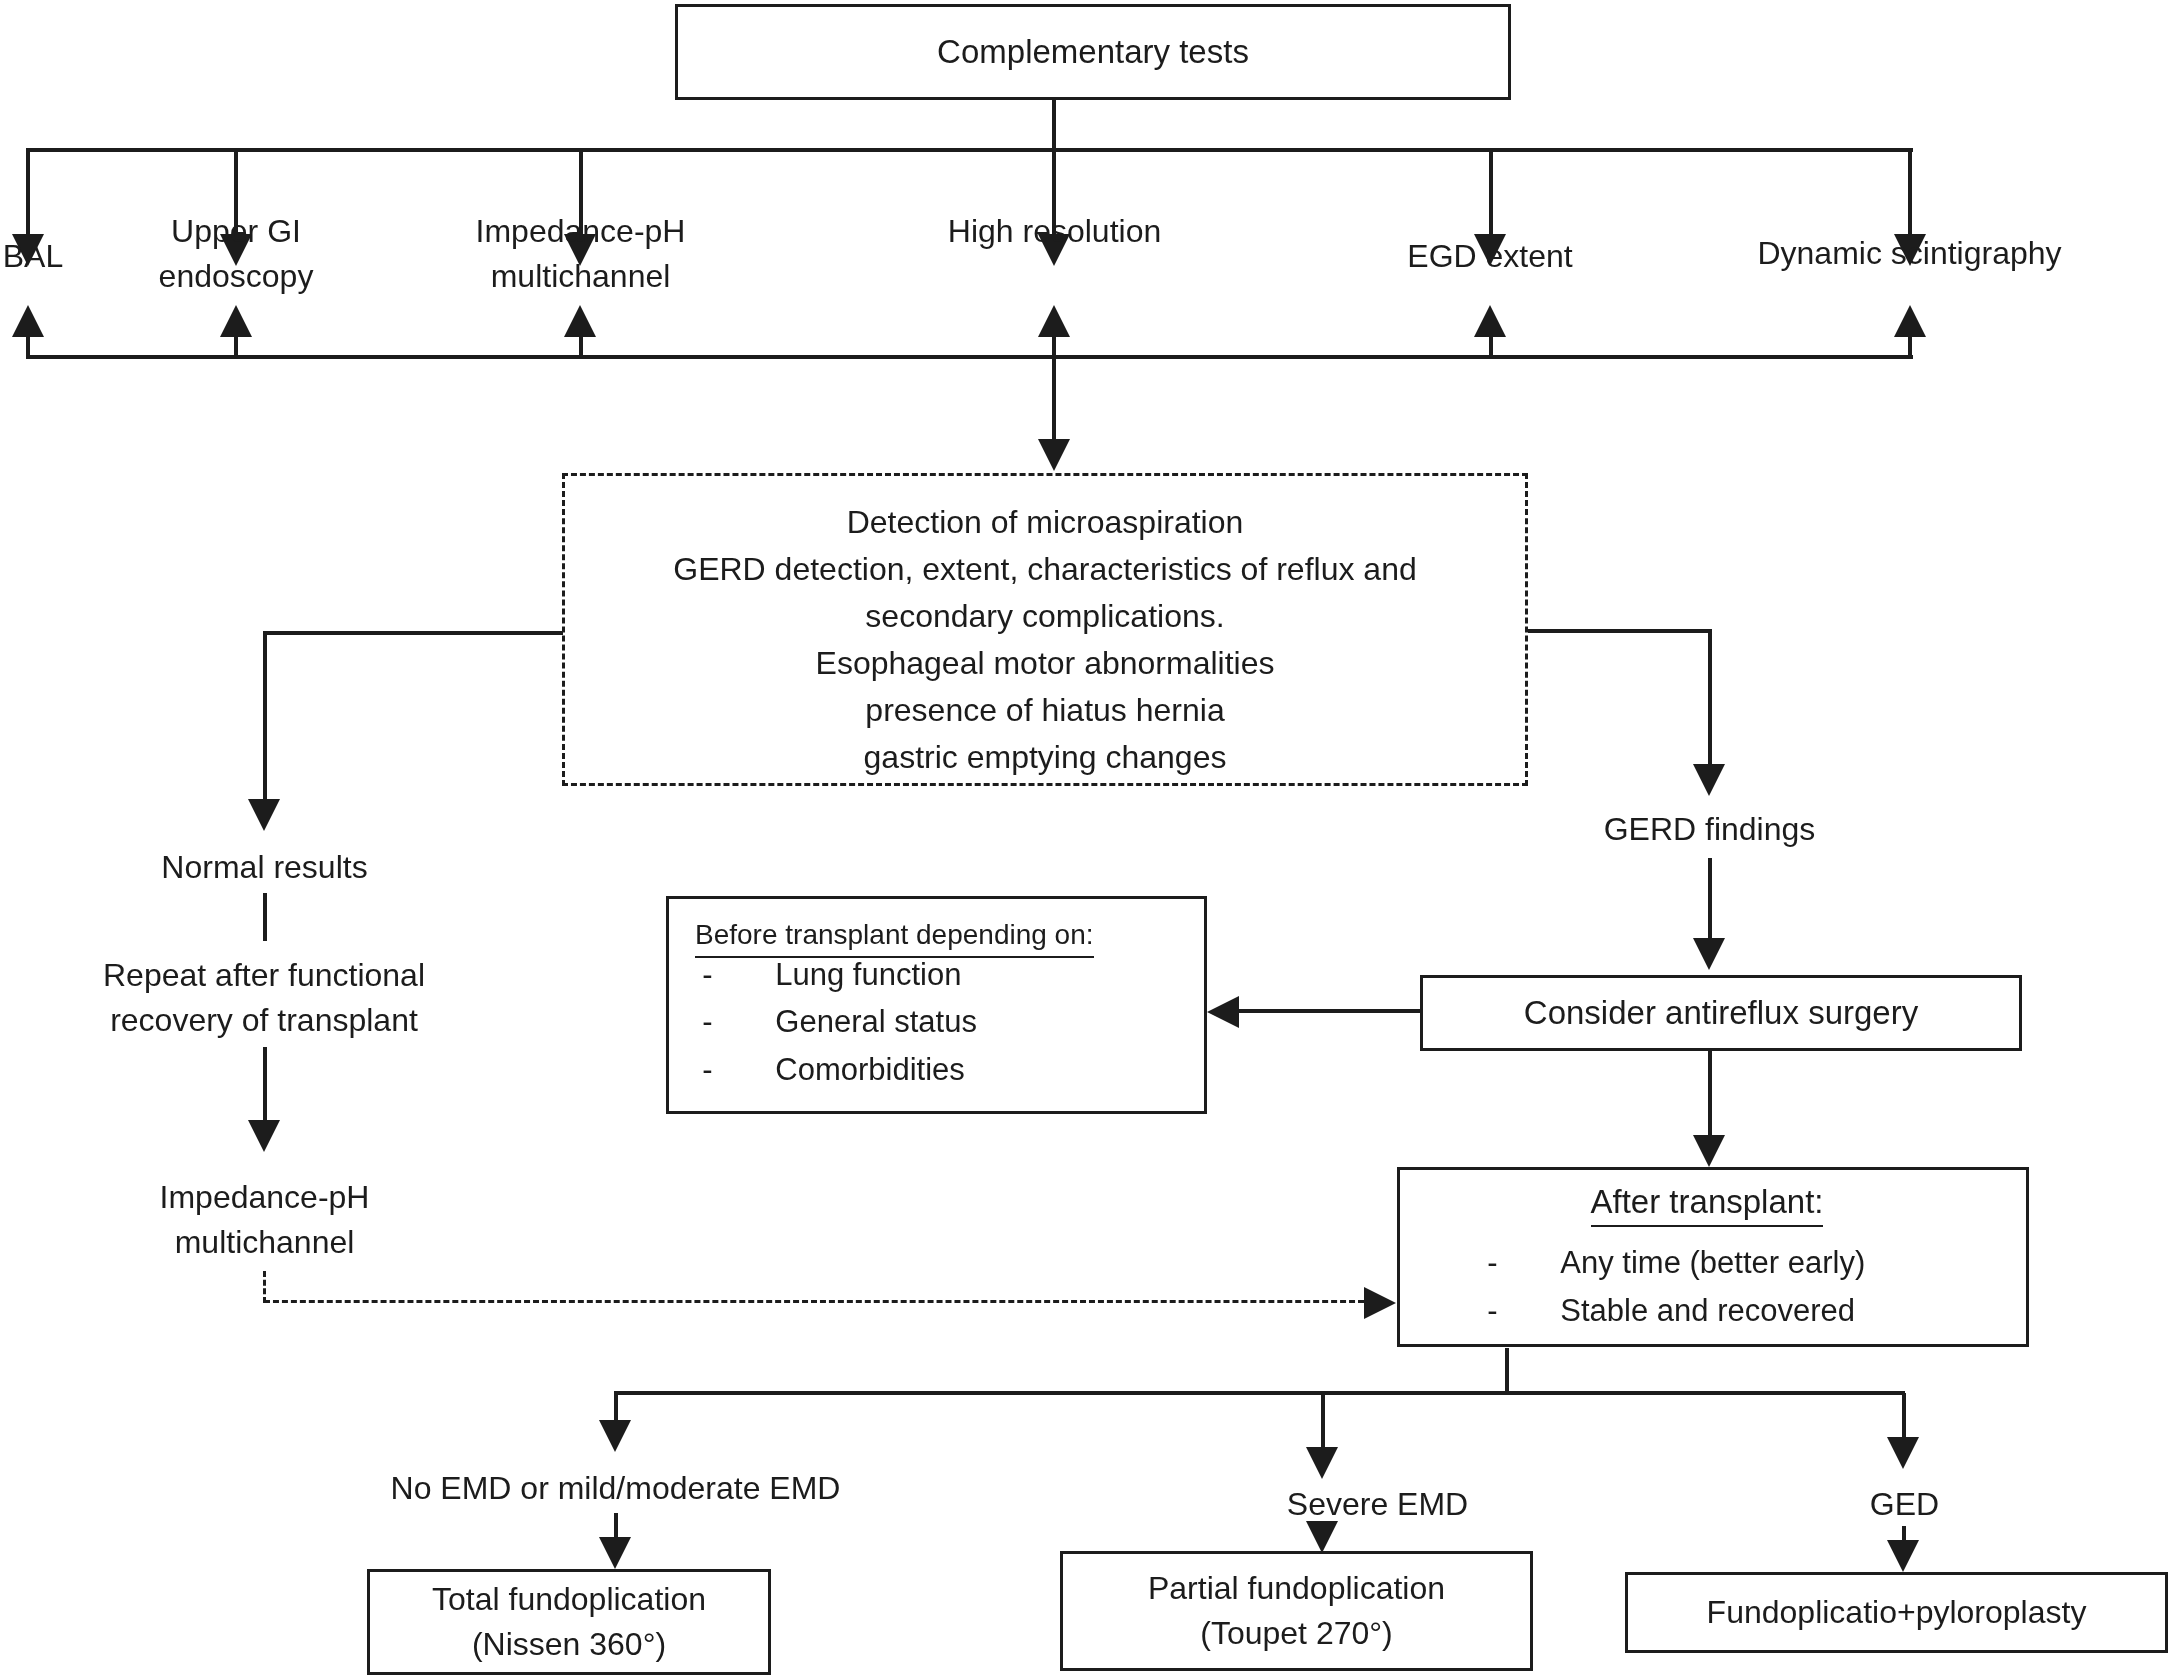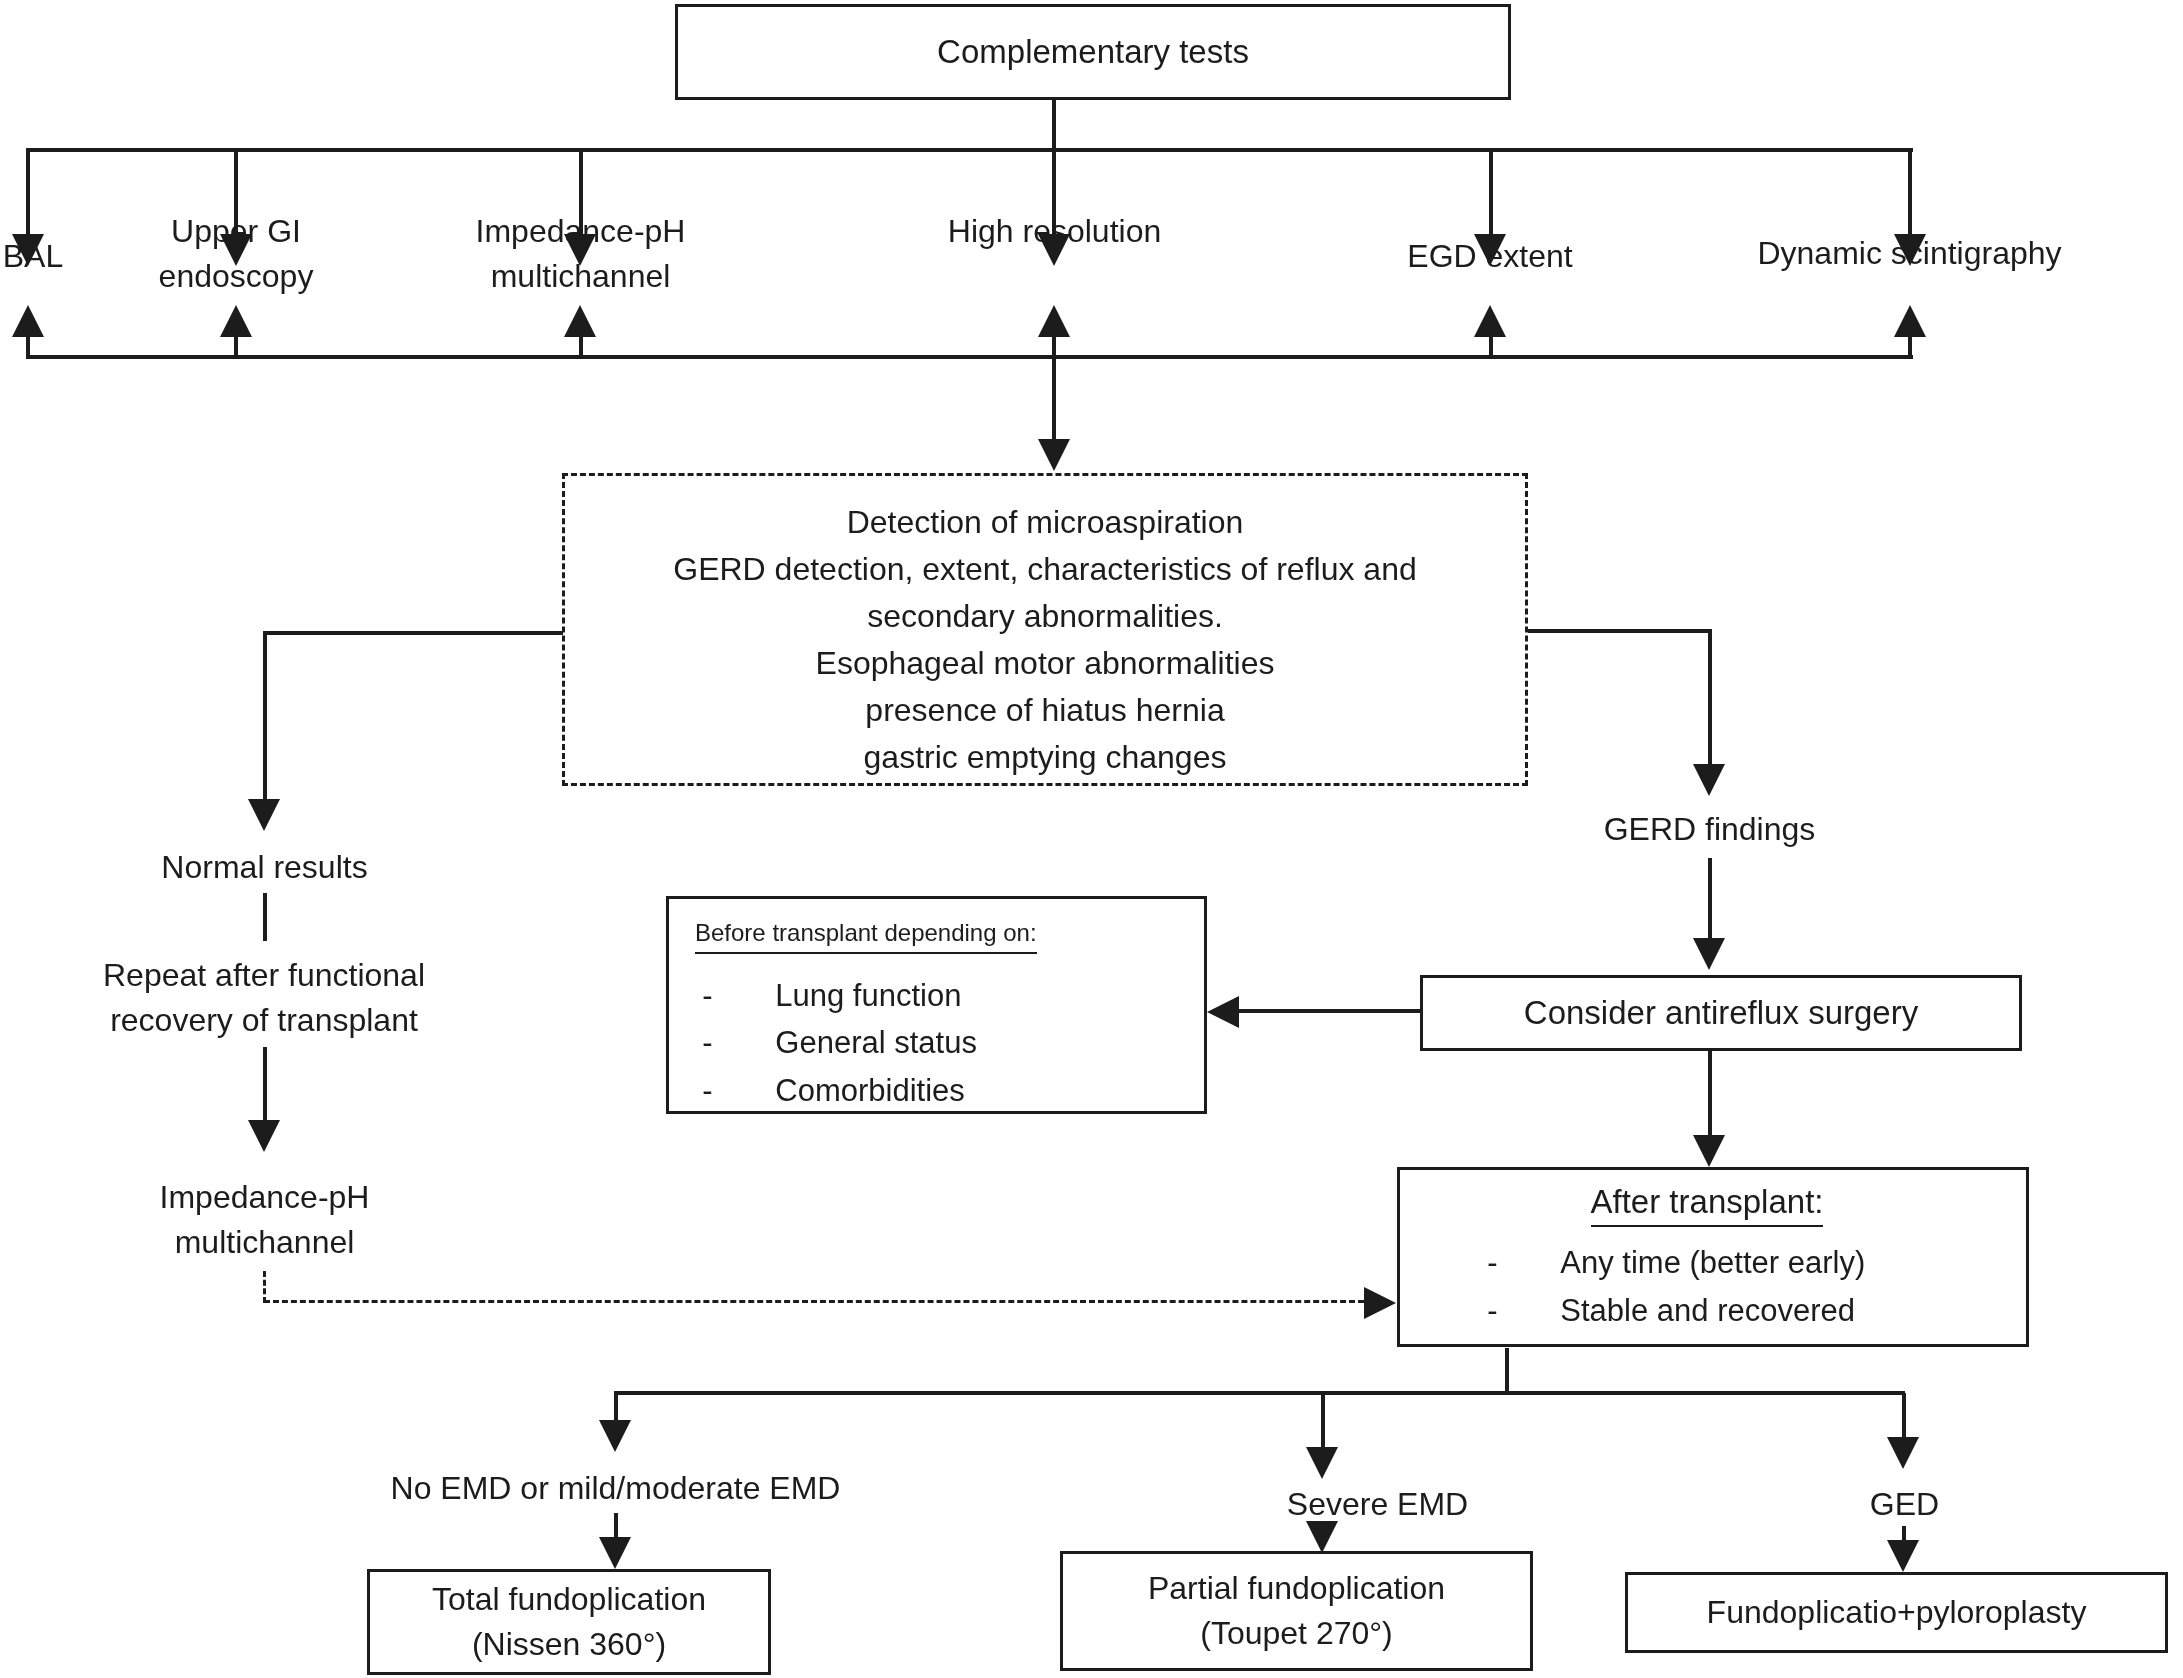--- a/index.html
+++ b/index.html
@@ -112,21 +112,21 @@
 
 <div class="hline" style="left:25.5px;top:355px;width:1887px;"></div>
 
 <div class="vline" style="left:1052px;top:357px;height:83px;"></div>
 <div class="ah-down" style="left:1038px;top:439px;"></div>
 
 <div class="dashedbox" style="left:562px;top:473px;width:966px;height:313px;">
   <div class="detect-lines" style="padding-top:23px;">
     <div>Detection of microaspiration</div>
     <div>GERD detection, extent, characteristics of reflux and</div>
-    <div>secondary abnormalities.</div>
+    <div>secondary complications.</div>
     <div>Esophageal motor abnormalities</div>
     <div>presence of hiatus hernia</div>
     <div>gastric emptying changes</div>
   </div>
 </div>
 
 <div class="hline" style="left:263px;top:631px;width:300px;"></div>
 <div class="vline" style="left:263px;top:631px;height:169px;"></div>
 <div class="ah-down" style="left:248px;top:799px;"></div>
 
@@ -166,21 +166,21 @@
 
 <div class="box big" style="left:1420px;top:975px;width:602px;height:76px;">
   <span>Consider antireflux surgery</span>
 </div>
 
 <div class="hline" style="left:1238px;top:1009px;width:183px;"></div>
 <div class="ah-left" style="left:1207px;top:996px;"></div>
 
 <div class="box" style="left:666px;top:896px;width:541px;height:218px;align-items:flex-start;justify-content:flex-start;">
   <div style="padding:20.4px 0 0 26px;text-align:left;width:100%;">
-    <div style="font-size:24px;margin-bottom:25px;text-decoration:underline;">
+    <div style="font-size:28px;text-decoration:underline;">
       <span class="u">Before transplant depending on:</span>
     </div>
     <div class="bullets">
       <div class="brow">
         <span class="bdash">-</span>
         <span>Lung function</span>
       </div>
       <div class="brow">
         <span class="bdash">-</span>
         <span>General status</span>

